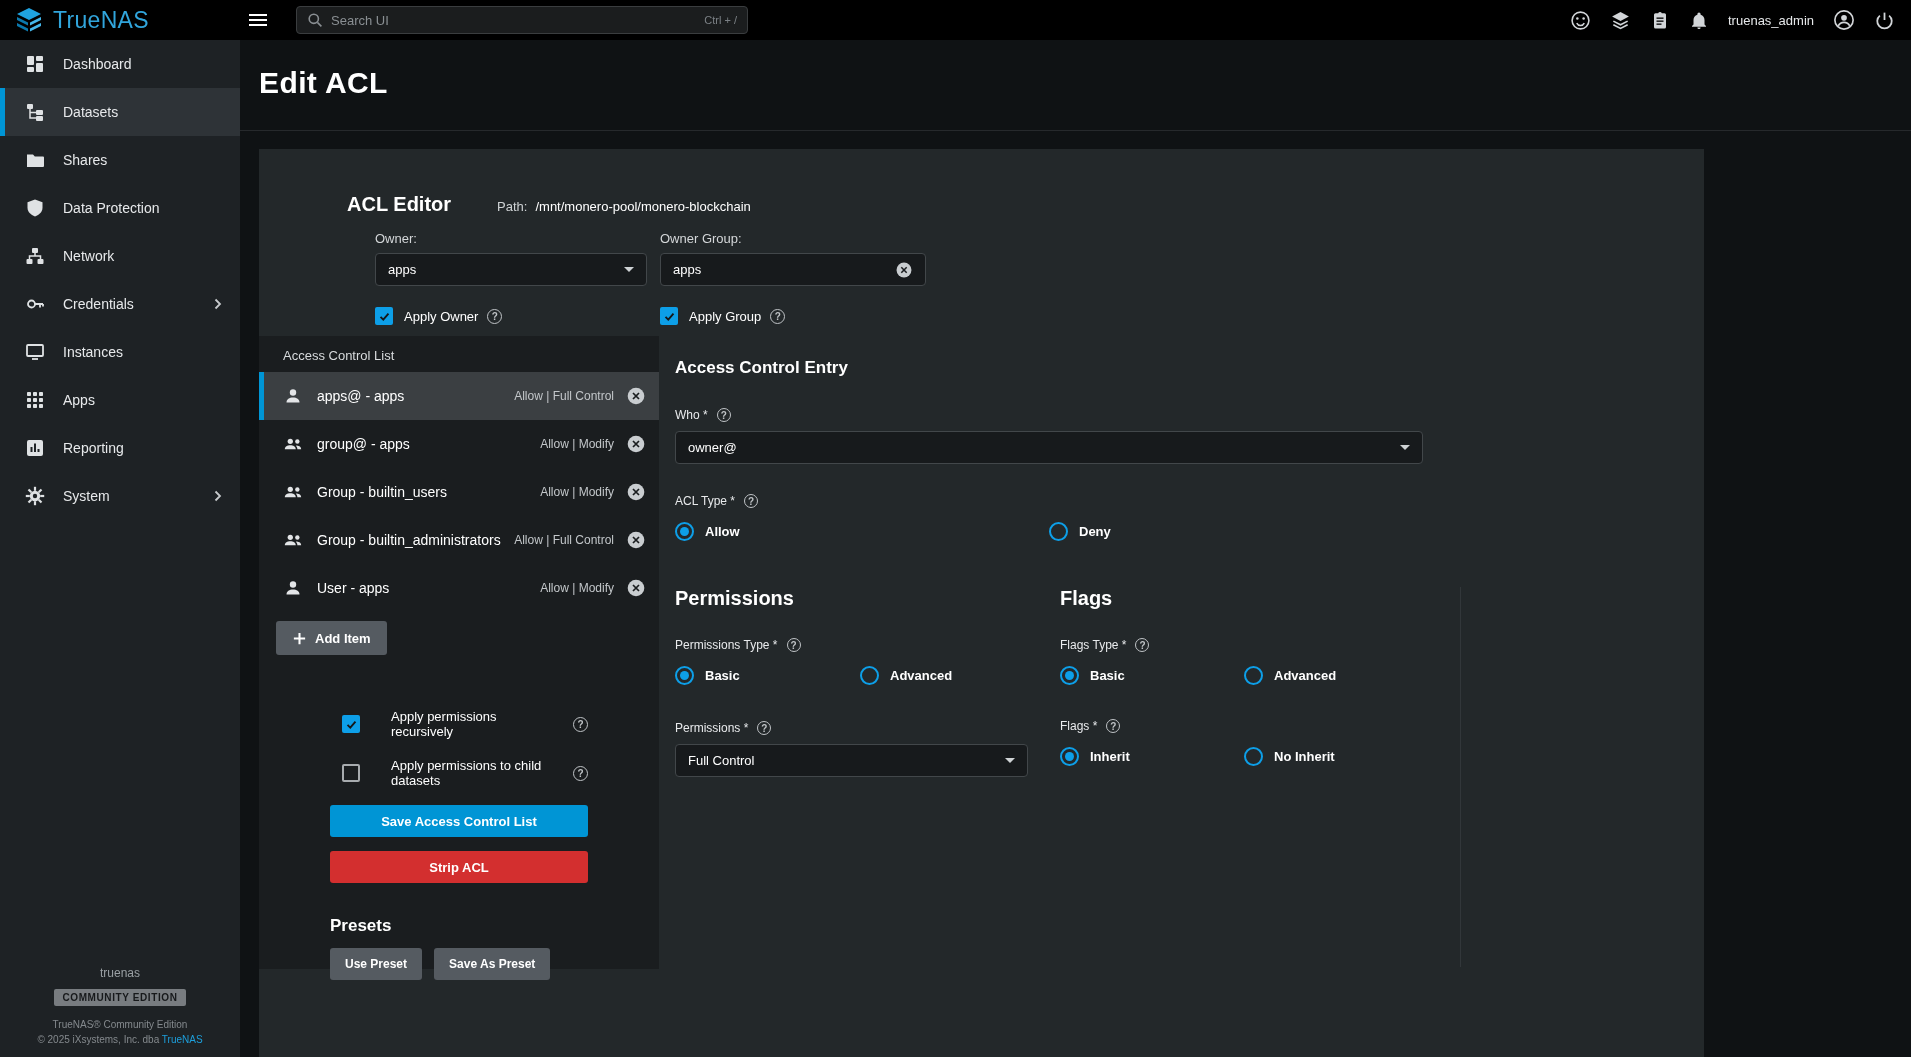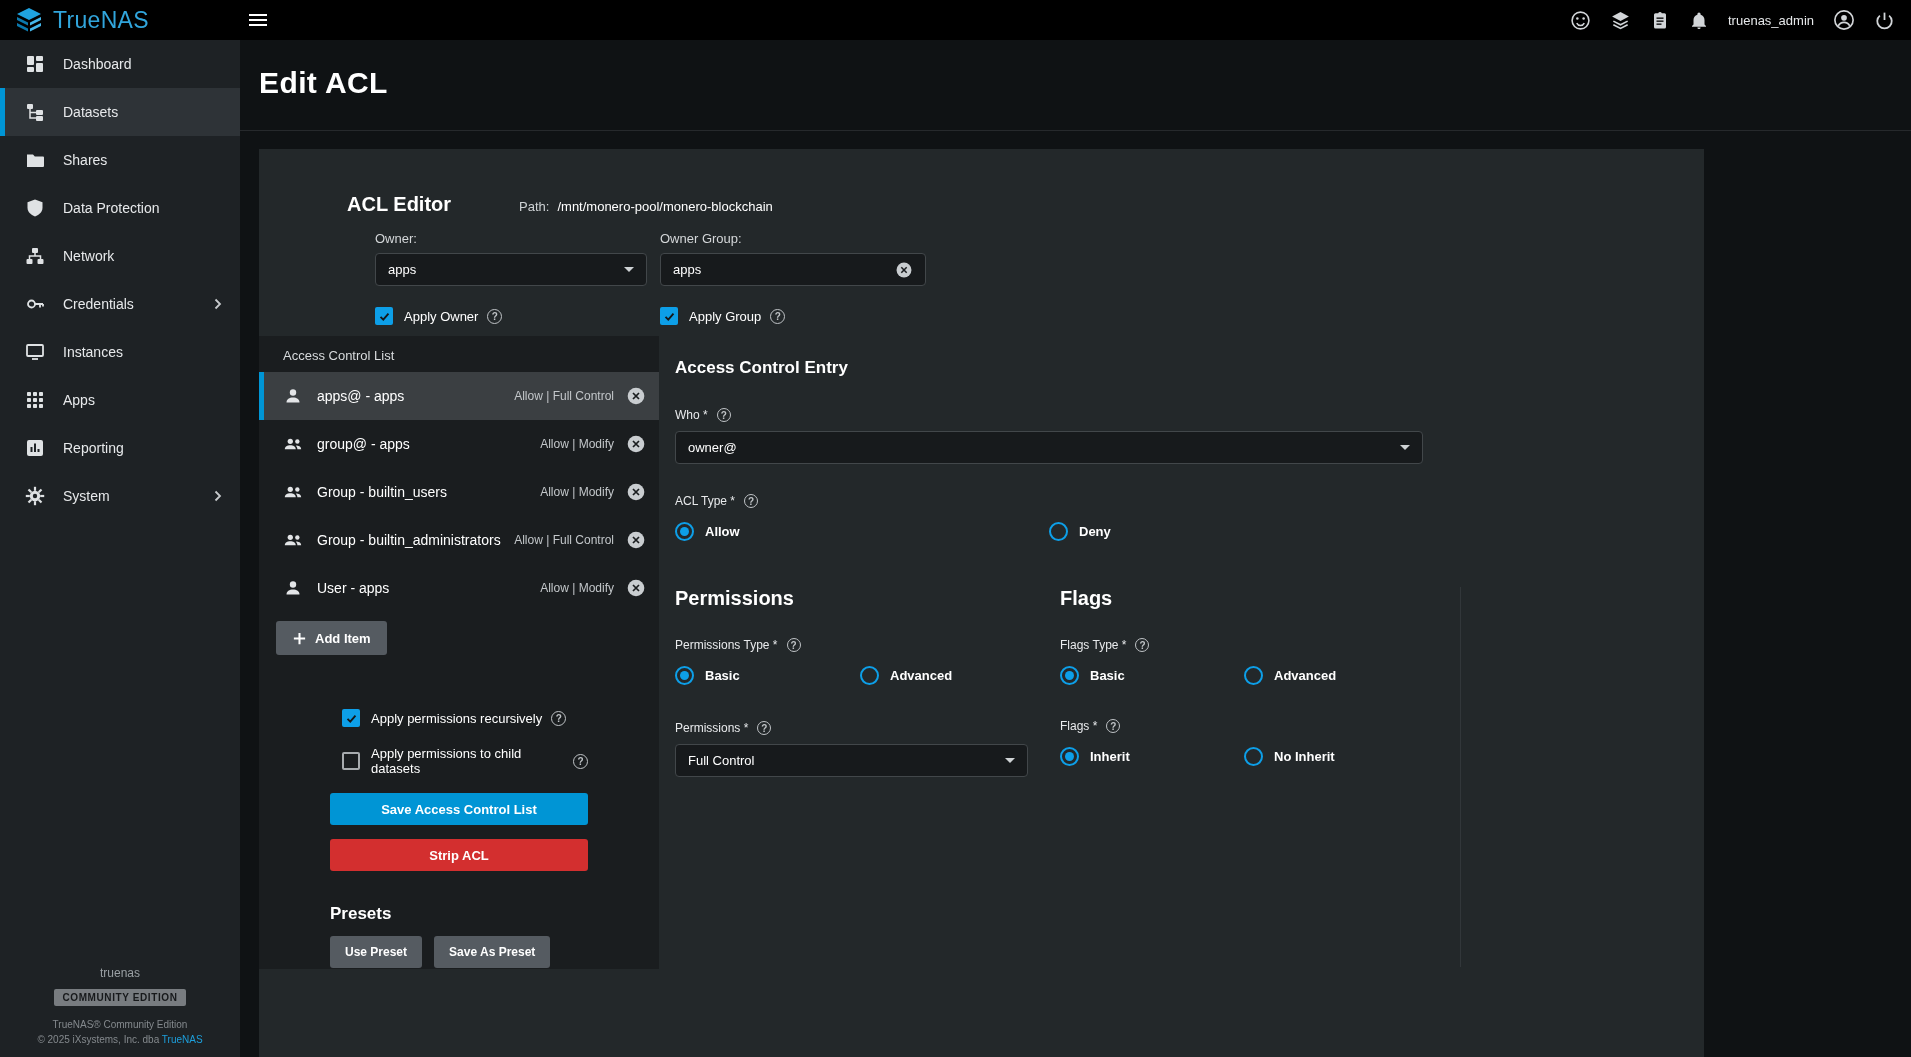--- a/index.html
+++ b/index.html
@@ -56,21 +56,21 @@
   .main { flex: 1; padding: 26px 0 0 19px; }
   .page-title { font-size: 30px; font-weight: bold; letter-spacing: .4px; }
   .title-rule { margin: 30px 0 0 -19px; border-top: 1px solid #26292c; }
 
   
   .card { margin-top: 18px; width: 1445px; height: 981px; background: #23282a; display: flex; flex-direction: column; }
   .card-header { height: 187px; padding: 44px 0 0 88px; }
   .editor-title-row { display: flex; align-items: baseline; }
   .editor-title { font-size: 20px; font-weight: bold; }
   .path-row { margin-left: 46px; font-size: 13px; }
-  .path-label { color: #cfd3d5; margin-right: 8px; margin-left: 22px; }
+  .path-label { color: #cfd3d5; margin-right: 8px; }
   .path-value { color: #ffffff; }
   .owner-row { display: flex; margin-top: 15px; margin-left: 28px; gap: 13px; }
   .owner-col { display: flex; flex-direction: column; }
   .field-caption { font-size: 13px; color: #d4d7d9; margin-bottom: 7px; }
 
   .select {
     height: 33px; background: #171a1c; border: 1px solid #42474a; border-radius: 4px;
     display: flex; align-items: center; padding: 0 12px; font-size: 13px; color: #fff; cursor: pointer;
   }
   .select-value { flex: 1; }
@@ -103,21 +103,21 @@
   .row-perm { margin-left: auto; font-size: 12px; color: #c3c7ca; margin-right: 12px; white-space: nowrap; }
   .row-remove { display: flex; }
 
   .btn { border: 0; border-radius: 3px; color: #fff; font-size: 13px; font-weight: bold; display: inline-flex; align-items: center; justify-content: center; }
   .btn-gray { background: #555b61; }
   .btn-blue { background: #0095d5; }
   .btn-red { background: #d32f2f; }
   .add-item { margin: 9px 0 0 17px; height: 34px; padding: 0 16px; gap: 8px; }
 
   .left-bottom { margin: 54px 0 0 71px; width: 258px; }
-  .left-bottom .cb-row { margin-left: 12px; margin-top: 0; }
+  .left-bottom .cb-row { margin-left: 12px; margin-top: 0; gap: 20px; }
   .left-bottom .cb-row + .cb-row { margin-top: 19px; }
   .block-btn { width: 100%; height: 32px; }
   .save-acl { margin-top: 17px; }
   .strip-acl { margin-top: 14px; }
   .presets-title { margin-top: 33px; font-size: 17px; font-weight: bold; }
   .preset-row { margin-top: 12px; display: flex; gap: 12px; }
   .preset-btn { height: 32px; padding: 0 15px; font-size: 12px; }
 
   
   .ace-panel { flex: 1; padding: 22px 0 0 16px; }
@@ -155,20 +155,32 @@
     <span style="display:flex;">
       <svg width="20" height="20" viewBox="0 0 20 20">
           <g fill="#ffffff">
             <rect x="1" y="4" width="18" height="2"></rect>
             <rect x="1" y="9" width="18" height="2"></rect>
             <rect x="1" y="14" width="18" height="2"></rect>
           </g>
         </svg>
     </span>
   </button>
+  <div class="searchbox">
+    <span style="display:flex;">
+      <svg width="16" height="16" viewBox="0 0 16 16">
+          <g stroke="#8a8f93" stroke-width="1.6" fill="none">
+            <circle cx="6.8" cy="6.8" r="4.6"></circle>
+            <path d="M10.4 10.4L14.4 14.4"></path>
+          </g>
+        </svg>
+    </span>
+    <input placeholder="Search UI" style="">
+    <span class="search-shortcut">Ctrl + /</span>
+  </div>
   <div class="topbar-right">
     <button class="icon-btn">
       <span style="display:flex;">
         <svg width="21" height="21" viewBox="0 0 20 20">
             <g stroke="#d2d5d8" stroke-width="1.5" fill="none">
               <circle cx="10" cy="10" r="8"></circle>
               <path d="M6.4 12.4c.8 1.5 2.1 2.3 3.6 2.3s2.8-.8 3.6-2.3"></path>
             </g>
             <g fill="#d2d5d8">
               <circle cx="7" cy="8" r="1.2"></circle>

